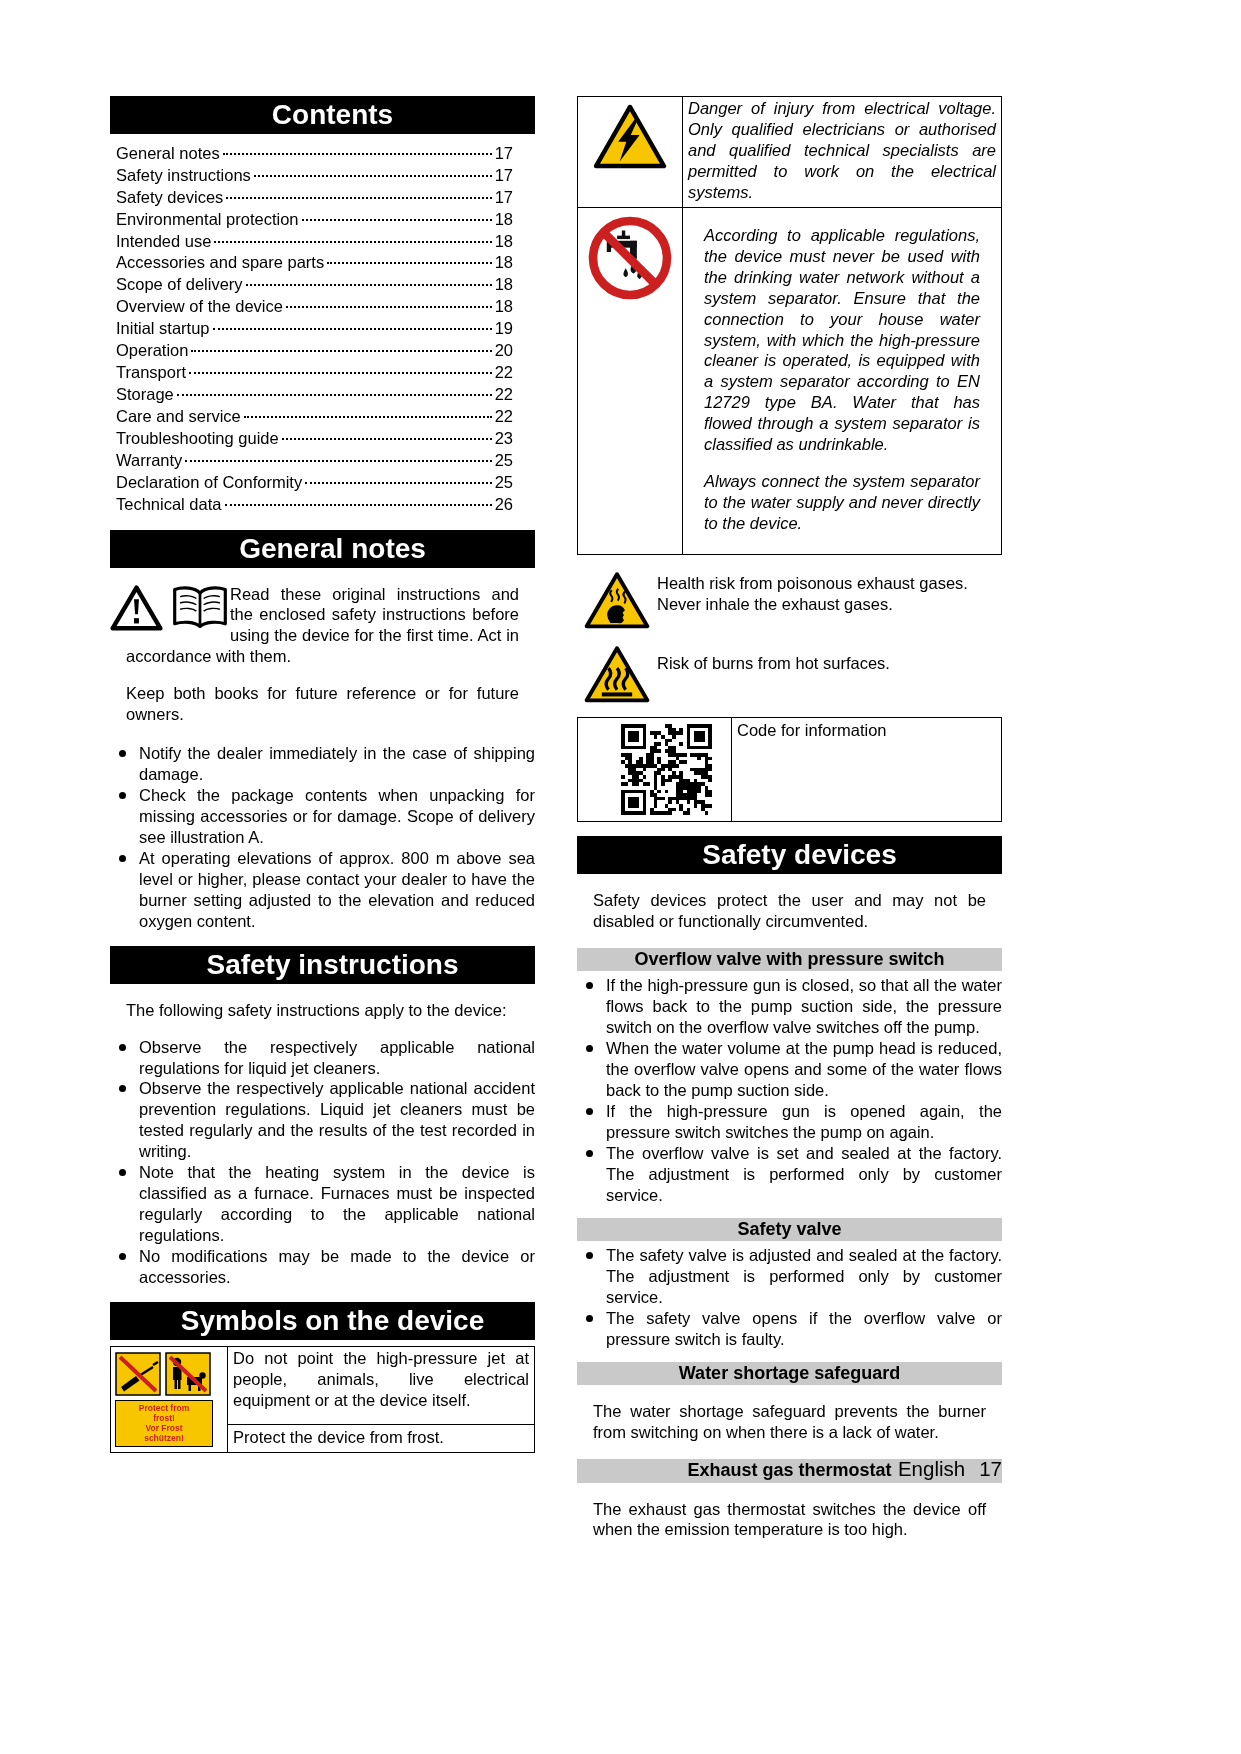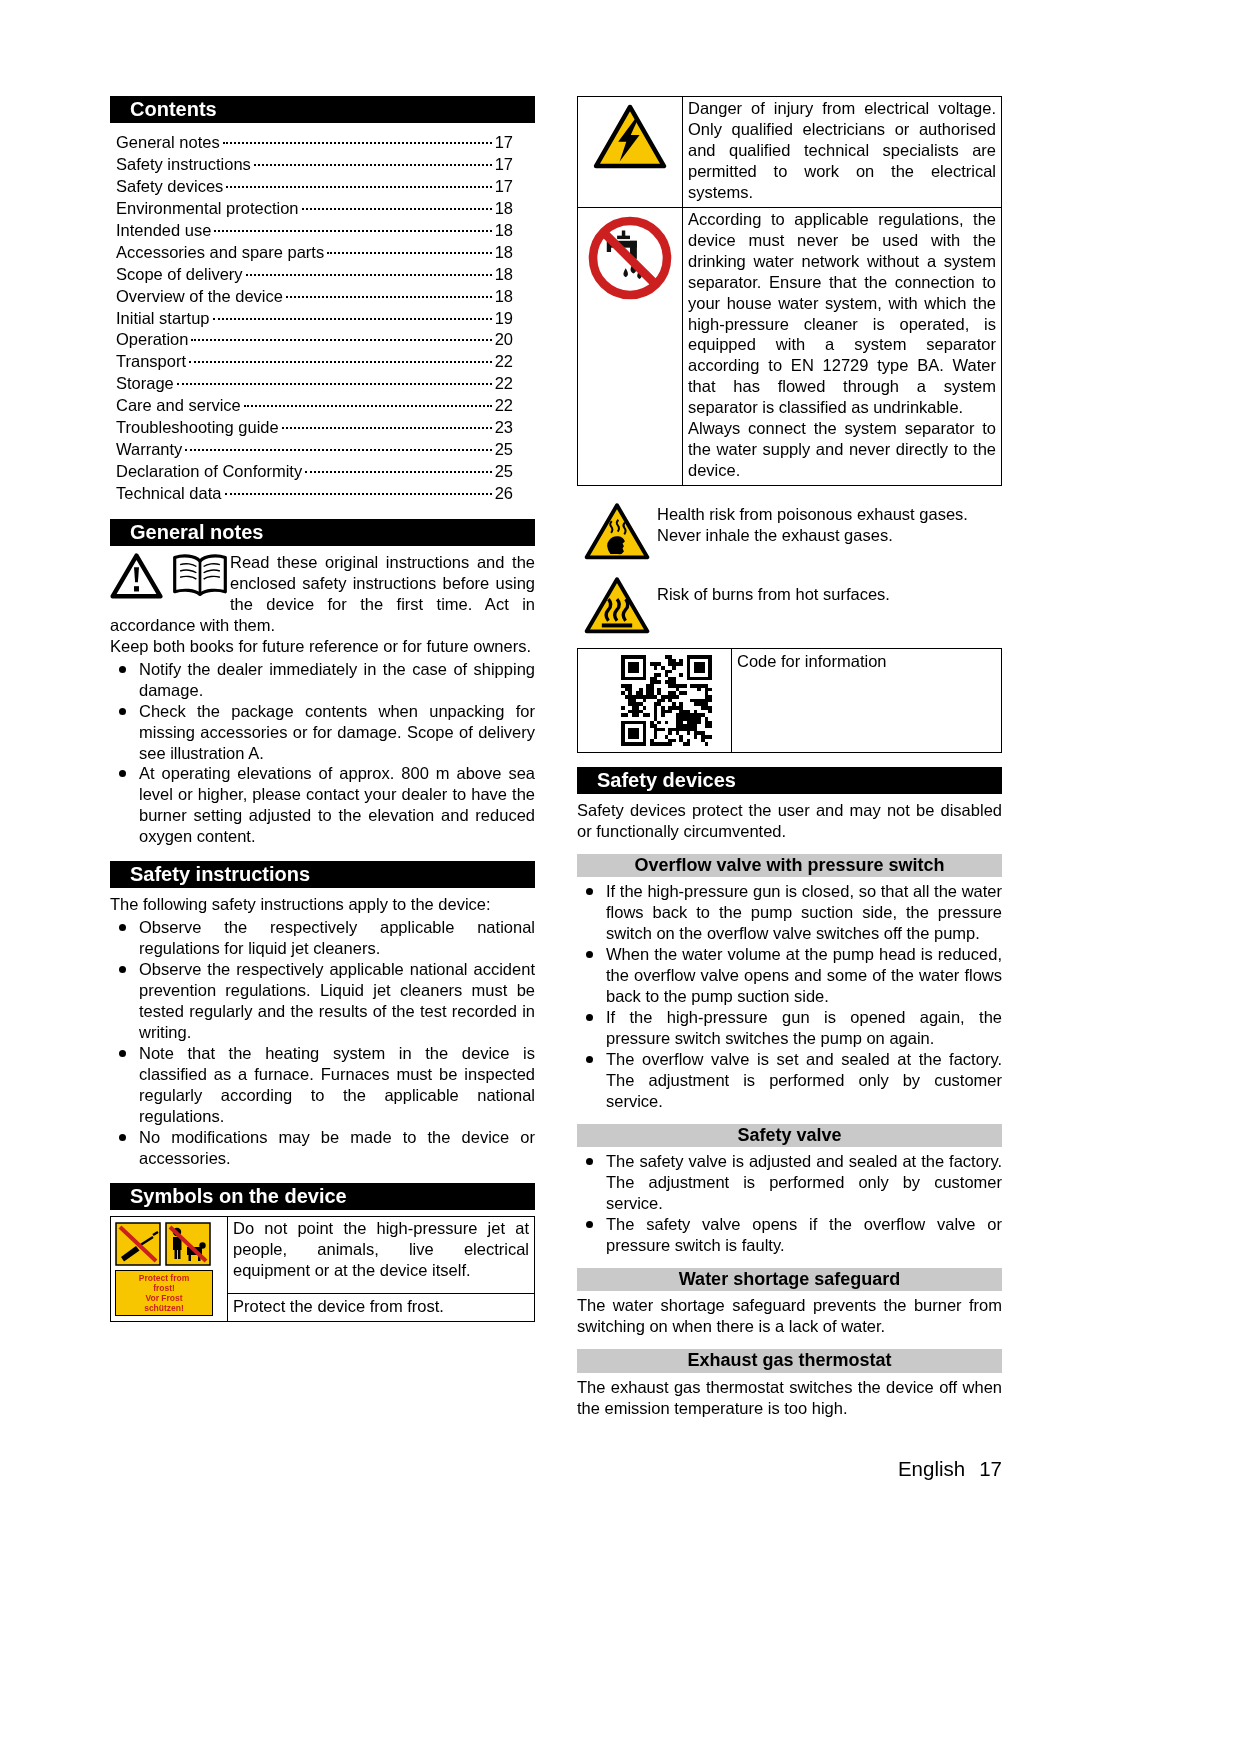--- a/index.html
+++ b/index.html
@@ -17,39 +17,39 @@
     position: absolute; top: 96px; left: 110px;
     width: 892px;
     display: flex; gap: 42px;
   }
   .col { width: 425px; }
 
   .black-bar {
     background: var(--header-black, #000);
     color: #fff;
     font-weight: bold;
-    font-size: 20px;
+    font-size: 28px;
     line-height: 1.35;
-    text-align: left;
+    text-align: center;
     margin: 14px 0 6px 0;
     padding-left: 20px;
   }
   .col > .black-bar:first-child, .col > .warn-table:first-child { margin-top: 0; }
 
   .gray-bar {
     background: var(--subheader-gray, #c9c9c9);
     color: #000;
     font-weight: bold;
     font-size: 18px;
     line-height: 1.3;
     text-align: center;
     margin: 12px 0 4px 0;
   }
 
-  p.para { margin: 0; text-align: justify; }
+  p.para { margin: 16px; text-align: justify; }
 
   ul.bullets { list-style: none; margin: 2px 0 0 0; padding: 0; text-align: justify; }
   ul.bullets li { position: relative; padding-left: 29px; margin: 0; }
   ul.bullets li::before {
     content: ""; position: absolute; left: 9px; top: 7px;
     width: 7px; height: 7px; border-radius: 50%; background: #000;
   }
 
   
   .toc { padding: 3px 22px 0 6px; }
@@ -60,21 +60,21 @@
 
   
   .float-icons { float: left; width: 120px; height: 62px; display: flex; gap: 8px; align-items: flex-start; }
   .clear { clear: both; }
 
   
   .warn-table { border: 1.5px solid #000; }
   .warn-row { display: flex; }
   .warn-row + .warn-row { border-top: 1.5px solid #000; }
   .warn-icon-cell { flex: 0 0 104px; border-right: 1.5px solid #000; display: flex; justify-content: center; align-items: flex-start; padding-top: 7px; }
-  .warn-text-cell { flex: 1; padding: 1px 5px 4px 5px; text-align: justify; }
+  .warn-text-cell { flex: 1; padding: 1px 5px 4px 5px; text-align: justify; font-style: italic; }
 
   
   .warn-plain { display: flex; margin-top: 16px; align-items: flex-start; }
   .warn-plain .warn-icon { flex: 0 0 80px; display: flex; justify-content: center; }
   .warn-plain .warn-text { flex: 1; padding-top: 2px; text-align: left; }
 
   
   .qr-box { border: 1.5px solid #000; display: flex; margin-top: 14px; padding-left: 37px; }
   .qr-cell { flex: 0 0 104px; border-right: 1.5px solid #000; padding: 6px; }
   .qr-text { flex: 1; padding: 2px 5px; }

